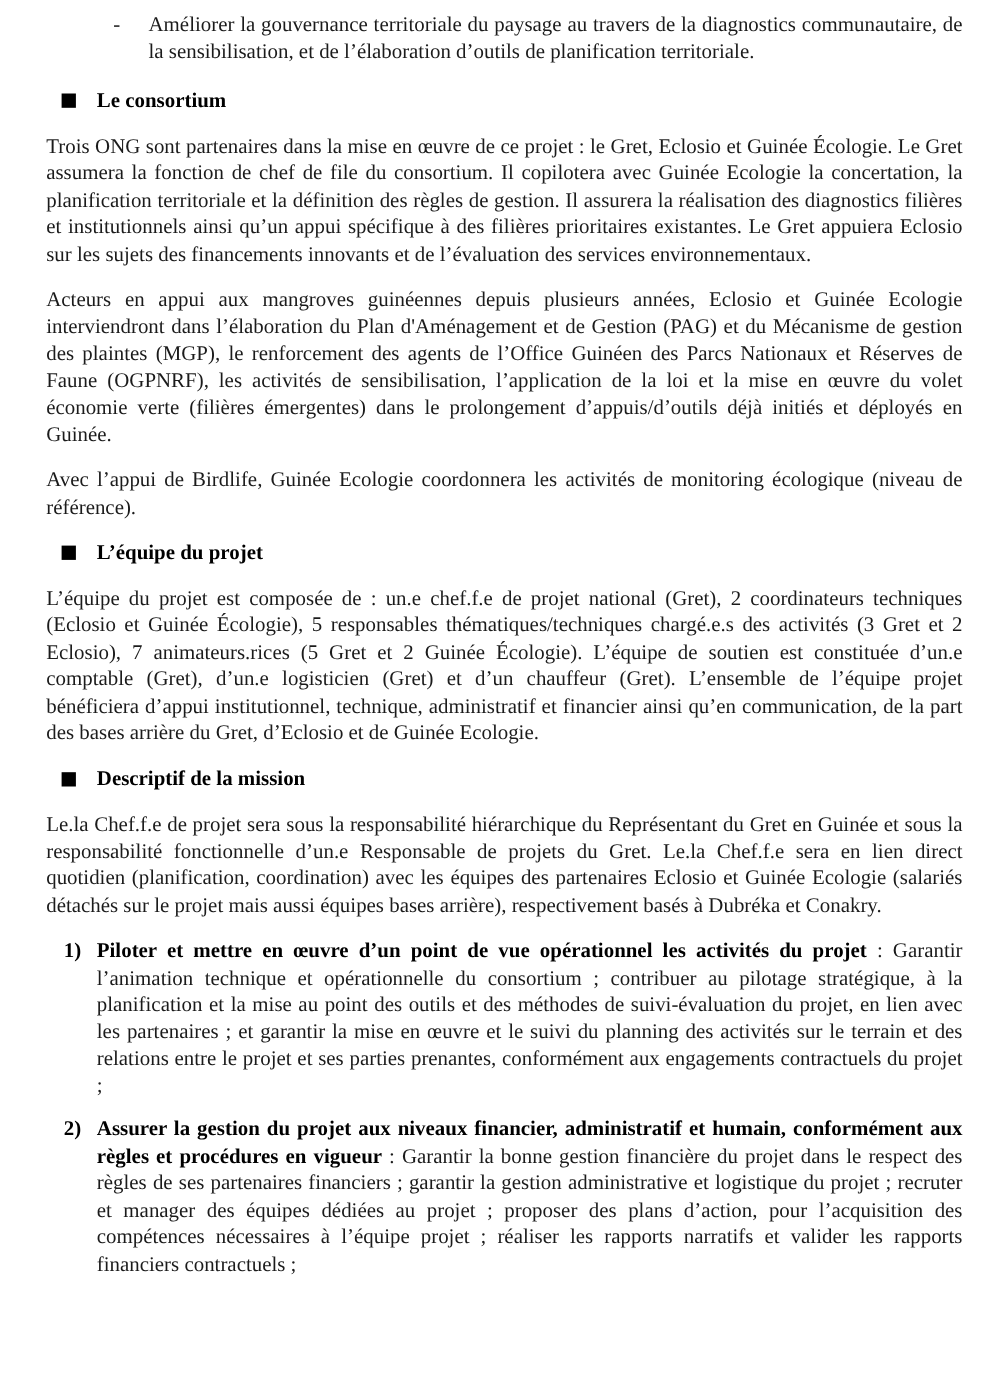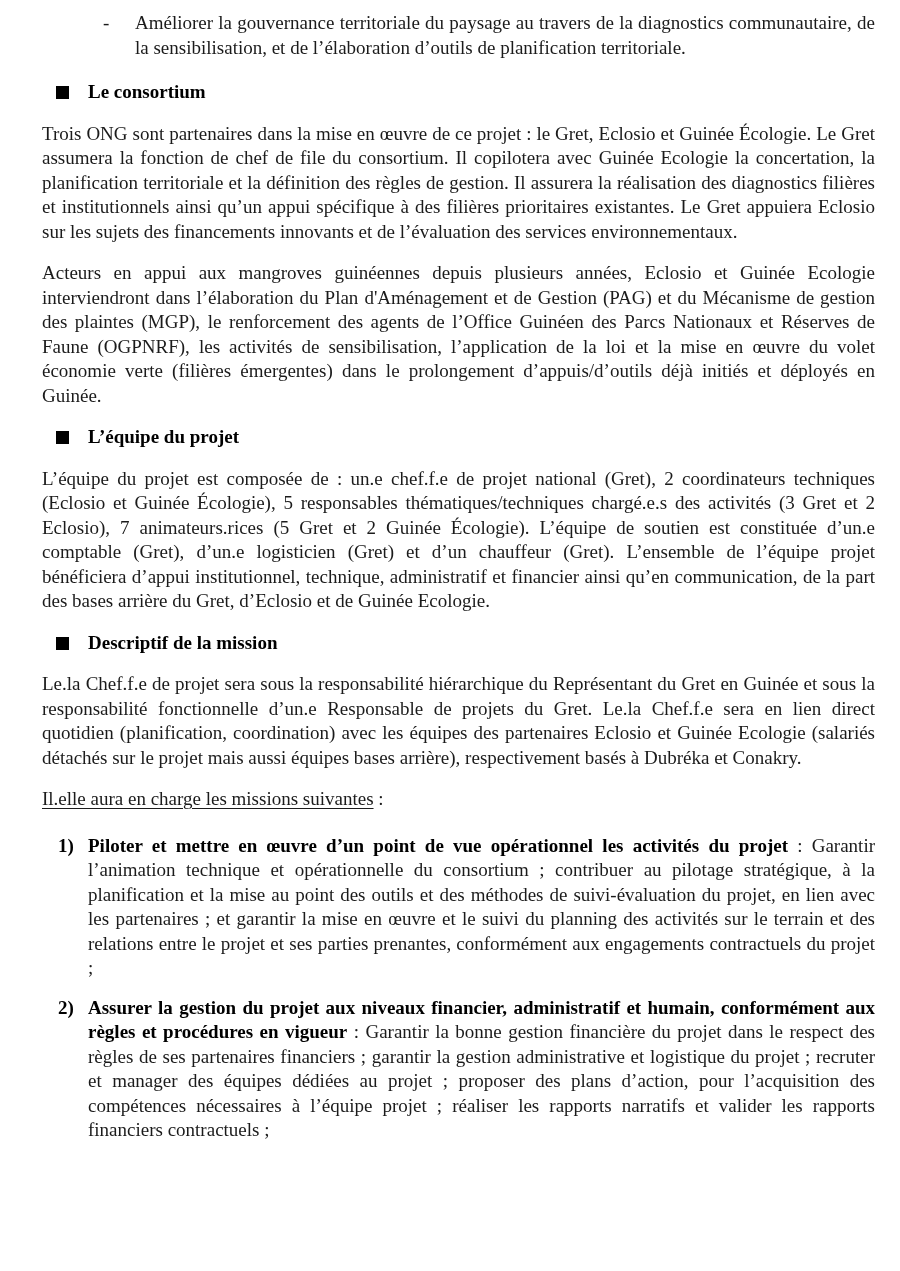--- a/index.html
+++ b/index.html
@@ -86,36 +86,34 @@
     <span>Améliorer la gouvernance territoriale du paysage au travers de la diagnostics communautaire, de la sensibilisation, et de l’élaboration d’outils de planification territoriale.</span>
   </div>
 
 
   <div class="section-header">
     <span class="sq"></span><span>Le consortium</span>
   </div>
 
   <p class="para">Trois ONG sont partenaires dans la mise en œuvre de ce projet : le Gret, Eclosio et Guinée Écologie. Le Gret assumera la fonction de chef de file du consortium. Il copilotera avec Guinée Ecologie la concertation, la planification territoriale et la définition des règles de gestion. Il assurera la réalisation des diagnostics filières et institutionnels ainsi qu’un appui spécifique à des filières prioritaires existantes. Le Gret appuiera Eclosio sur les sujets des financements innovants et de l’évaluation des services environnementaux.</p>
   <p class="para">Acteurs en appui aux mangroves guinéennes depuis plusieurs années, Eclosio et Guinée Ecologie interviendront dans l’élaboration du Plan d'Aménagement et de Gestion (PAG) et du Mécanisme de gestion des plaintes (MGP), le renforcement des agents de l’Office Guinéen des Parcs Nationaux et Réserves de Faune (OGPNRF), les activités de sensibilisation, l’application de la loi et la mise en œuvre du volet économie verte (filières émergentes) dans le prolongement d’appuis/d’outils déjà initiés et déployés en Guinée.</p>
+  <p class="para">Avec l’appui de Birdlife, Guinée Ecologie coordonnera les activités de monitoring écologique (niveau de référence).</p>
 
   <div class="section-header">
     <span class="sq"></span><span>L’équipe du projet</span>
   </div>
 
   <p class="para">L’équipe du projet est composée de : un.e chef.f.e de projet national (Gret), 2 coordinateurs techniques (Eclosio et Guinée Écologie), 5 responsables thématiques/techniques chargé.e.s des activités (3 Gret et 2 Eclosio), 7 animateurs.rices (5 Gret et 2 Guinée Écologie). L’équipe de soutien est constituée d’un.e comptable (Gret), d’un.e logisticien (Gret) et d’un chauffeur (Gret). L’ensemble de l’équipe projet bénéficiera d’appui institutionnel, technique, administratif et financier ainsi qu’en communication, de la part des bases arrière du Gret, d’Eclosio et de Guinée Ecologie.</p>
 
   <div class="section-header">
     <span class="sq"></span><span>Descriptif de la mission</span>
   </div>
 
   <p class="para">Le.la Chef.f.e de projet sera sous la responsabilité hiérarchique du Représentant du Gret en Guinée et sous la responsabilité fonctionnelle d’un.e Responsable de projets du Gret. Le.la Chef.f.e sera en lien direct quotidien (planification, coordination) avec les équipes des partenaires Eclosio et Guinée Ecologie (salariés détachés sur le projet mais aussi équipes bases arrière), respectivement basés à Dubréka et Conakry.</p>
 
-  <div class="missions-intro">
-    <span class="u">Il.elle aura en charge les missions suivantes</span><span> :</span>
-  </div>
 
   <div class="mission-item">
     <span class="num">1)</span>
     <span class="lead">Piloter et mettre en œuvre d’un point de vue opérationnel les activités du projet</span><span class="body"> : Garantir l’animation technique et opérationnelle du consortium ; contribuer au pilotage stratégique, à la planification et la mise au point des outils et des méthodes de suivi-évaluation du projet, en lien avec les partenaires ; et garantir la mise en œuvre et le suivi du planning des activités sur le terrain et des relations entre le projet et ses parties prenantes, conformément aux engagements contractuels du projet ;</span>
   </div>
 
   <div class="mission-item">
     <span class="num">2)</span>
     <span class="lead">Assurer la gestion du projet aux niveaux financier, administratif et humain, conformément aux règles et procédures en vigueur</span><span class="body"> : Garantir la bonne gestion financière du projet dans le respect des règles de ses partenaires financiers ; garantir la gestion administrative et logistique du projet ; recruter et manager des équipes dédiées au projet ; proposer des plans d’action, pour l’acquisition des compétences nécessaires à l’équipe projet ; réaliser les rapports narratifs et valider les rapports financiers contractuels ;</span>
   </div>

